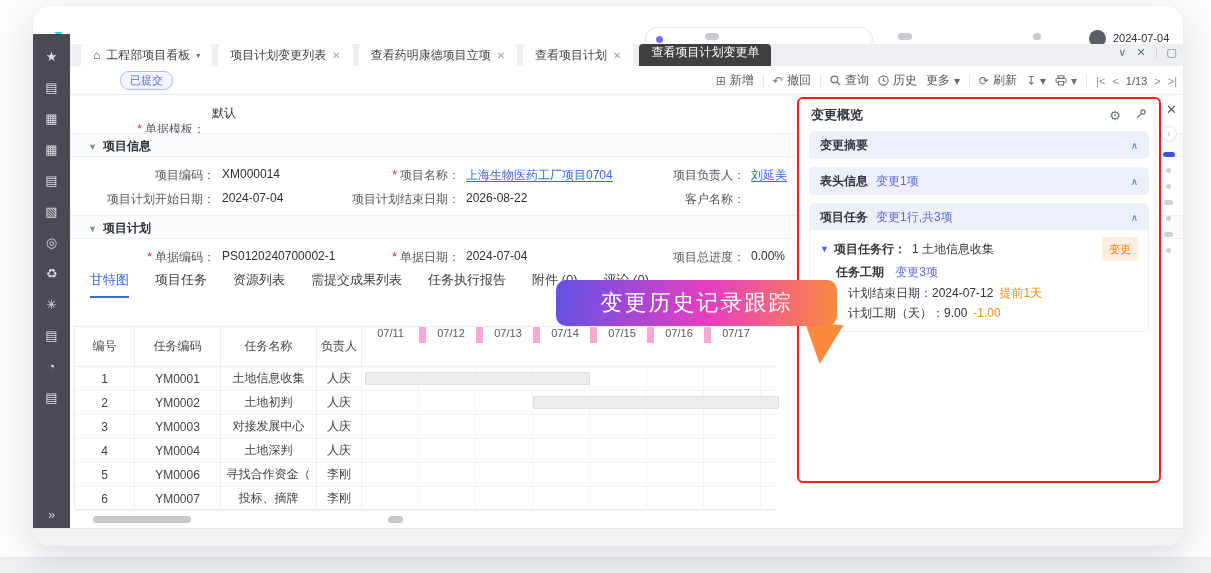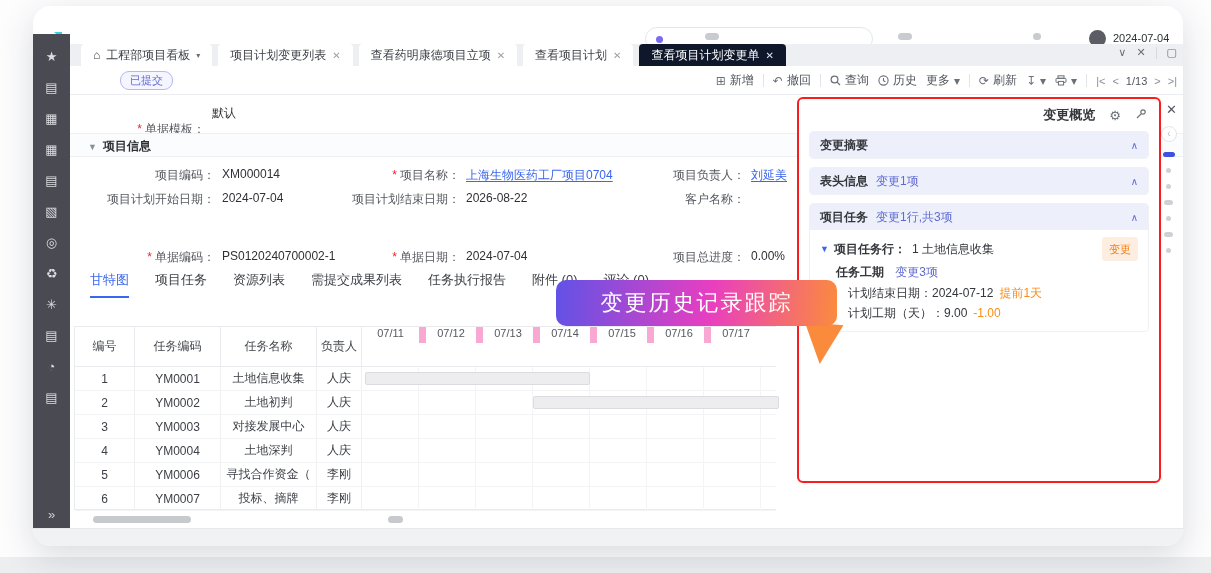--- a/index.html
+++ b/index.html
@@ -23,21 +23,21 @@
   
   .sidebar { position:absolute; left:0; top:28px; width:37px; height:494px; background:#4a4b52; }
   .s-icons { display:flex; flex-direction:column; align-items:center; padding-top:16px; gap:17px; }
   .s-icon { color:#dcdde2; font-size:13px; line-height:14px; height:14px; }
   .s-collapse { position:absolute; bottom:6px; left:0; width:37px; text-align:center; color:#cfd0d6; font-size:13px; }
 
   
   .tabbar { position:absolute; left:37px; top:38px; right:0; height:22px; background:#edeff2; display:flex; align-items:stretch; padding-left:11px; gap:6px; }
   .tab { display:flex; align-items:center; gap:6px; background:#fff; color:#3c3f45; font-size:12px; padding:0 12px; border-radius:4px 4px 0 0; white-space:nowrap; }
   .tab .x { color:#9aa0a8; font-size:10px; }
-  .tab.active { background:#0f172a; color:#fff; }
+  .tab.active { background:#404040; color:#fff;flex-direction:column; }
   .tab.active .x { color:#dfe2f5; }
   .tab .home-i { font-size:12px; }
   .tab .caret { font-size:8px; color:#6a6e76; }
   .tabctrls { position:absolute; right:6px; top:40px; display:flex; gap:10px; align-items:center; color:#6b7077; font-size:11px; }
   .tabctrls .dv { width:1px; height:12px; background:#d5d7dc; }
 
   
   .toolbar { position:absolute; left:37px; top:60px; right:0; height:29px; background:#fff; border-bottom:1px solid #ebedf0; }
   .badge-pill { position:absolute; left:50px; top:5px; font-size:11px; color:#5f6ad1; border:1px solid #b3baf0; background:#f4f5fe; border-radius:9px; padding:1px 9px; }
   .tb-right { position:absolute; right:6px; top:0; height:29px; display:flex; align-items:center; gap:9px; color:#50555c; font-size:12px; }
@@ -73,21 +73,21 @@
   .grow { display:flex; height:24px; border-bottom:1px solid #f2f3f5; }
   .bcell { display:flex; align-items:center; justify-content:center; font-size:12px; color:#3c3f45; border-right:1px solid #eef0f2; overflow:hidden; white-space:nowrap; }
   .glane { flex:1; position:relative; background:repeating-linear-gradient(90deg, transparent 0 56px, #f3f4f6 56px 57px); }
   .bar { position:absolute; top:5px; height:13px; background:#ededef; border:1px solid #dcdce0; border-radius:2px; }
   .scroll-thumb { position:absolute; height:7px; border-radius:4px; background:#c8c9cc; }
 
   
   .panel { position:absolute; left:764px; top:91px; width:364px; height:386px; background:#fff;
            border:2px solid #f91d1d; border-radius:6px; z-index:20; overflow:hidden; }
   .p-head { display:flex; align-items:center; padding:7px 12px 5px; }
-  .p-title { font-size:13px; color:#33363b; font-weight:bold; flex:1;text-align:right; }
+  .p-title { font-size:13px; color:#33363b; font-weight:bold; flex:1; }
   .p-hicon { color:#6b7077; font-size:13px; margin-left:14px; cursor:pointer; }
   .pcard { margin:2px 10px 8px; border:1px solid #f0f1f5; border-radius:4px; overflow:hidden; }
   .pcard-h { display:flex; align-items:center; background:#edf0fb; height:26px; padding:0 10px; }
   .pcard-h .t { font-size:12px; font-weight:bold; color:#33363b; }
   .pcard-h .lk { font-size:12px; color:#5f6ad1; margin-left:8px; cursor:pointer; }
   .pcard-h .chev { margin-left:auto; color:#5f6ad1; font-size:10px; cursor:pointer; }
   .pcard-b { padding:7px 10px 8px; }
   .pill { display:inline-block; font-size:11px; color:#5f6ad1; border:1px solid #9ca5e6; background:#f6f7fe; border-radius:10px; padding:1px 10px; margin-right:10px; }
   .kv { font-size:12px; color:#33363b; line-height:22px; padding-left:16px; white-space:nowrap; }
   .kv .lb { color:#55585e; }
@@ -267,20 +267,23 @@
     <span class="fv link" style="left:396px; top:72px">上海生物医药工厂项目0704</span>
     <span class="fl" style="left:545px; top:72px; width:130px">项目负责人：</span>
     <span class="fv link" style="left:681px; top:72px">刘延美</span>
 
     <span class="fl" style="left:0; top:96px; width:145px">项目计划开始日期：</span>
     <span class="fv" style="left:152px; top:96px">2024-07-04</span>
     <span class="fl" style="left:240px; top:96px; width:150px">项目计划结束日期：</span>
     <span class="fv" style="left:396px; top:96px">2026-08-22</span>
     <span class="fl" style="left:545px; top:96px; width:130px">客户名称：</span>
 
+    <div class="band" style="top:120px">
+      <span class="bt"><span class="tri">▼</span><span>项目计划</span></span>
+    </div>
 
     <span class="fl" style="left:0; top:154px; width:145px"><span class="req">*</span><span>单据编码：</span></span>
     <span class="fv" style="left:152px; top:154px">PS0120240700002-1</span>
     <span class="fl" style="left:240px; top:154px; width:150px"><span class="req">*</span><span>单据日期：</span></span>
     <span class="fv" style="left:396px; top:154px">2024-07-04</span>
     <span class="fl" style="left:545px; top:154px; width:130px">项目总进度：</span>
     <span class="fv" style="left:681px; top:154px">0.00%</span>
 
     <div class="ctabs">
       <span class="ctab active">甘特图</span>

